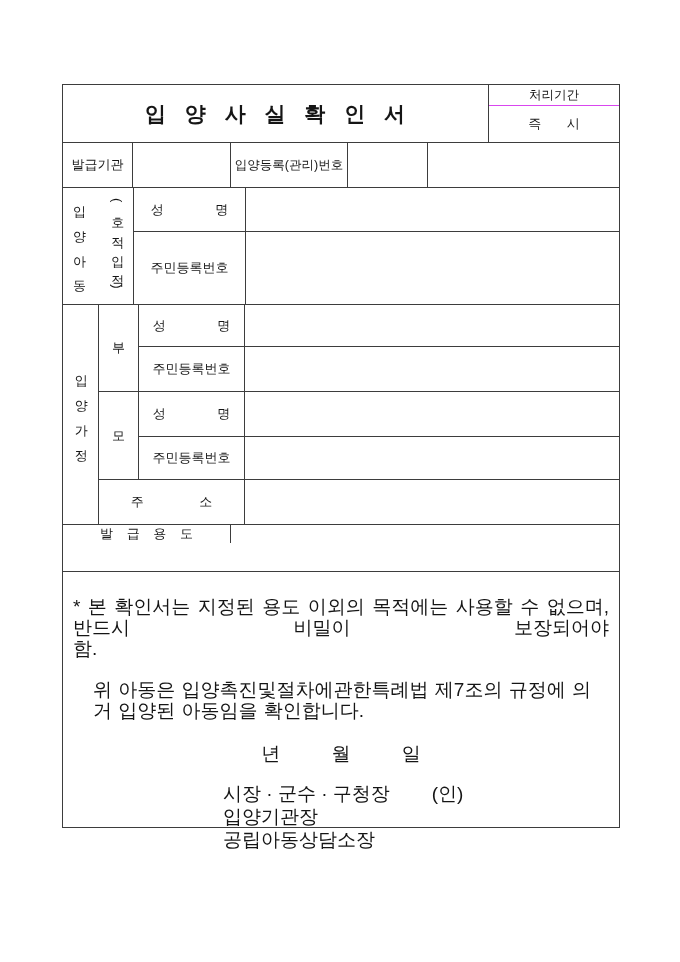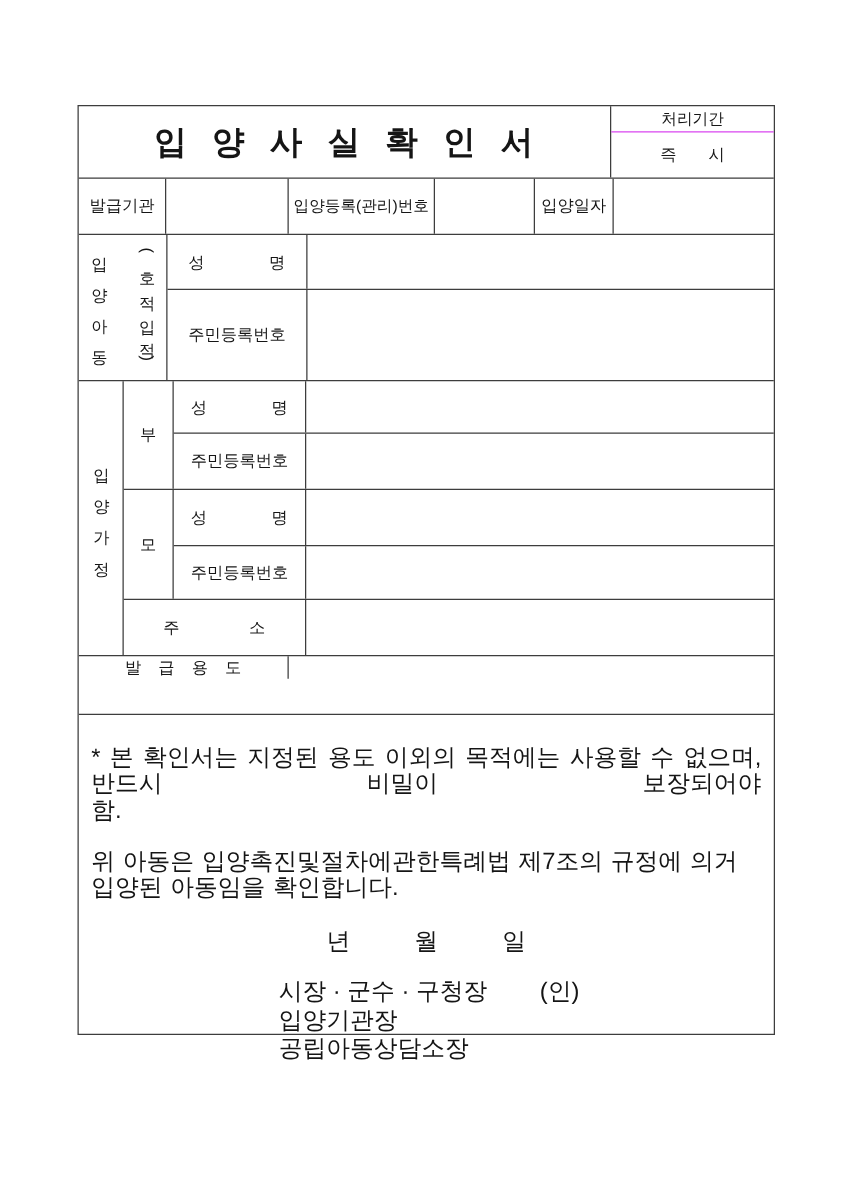--- a/index.html
+++ b/index.html
@@ -21,21 +21,21 @@
   }
   .row { display:flex; flex-shrink:0; border-bottom:1px solid #3d3d3d; }
   .row.last { border-bottom:none; flex:1; }
   .col { display:flex; flex-direction:column; flex:1; min-width:0; }
   .cell { display:flex; align-items:center; justify-content:center; min-width:0; white-space:nowrap; }
   .br { border-right:1px solid #3d3d3d; }
   .bb { border-bottom:1px solid #d946ef; }
   .grow { flex:1; }
 
   .title-cell {
-    font-size:26px; font-weight:bold;
+    font-size:21px; font-weight:bold;
     word-spacing:11px; letter-spacing:1px;
   }
   .lab { font-size:13px; }
   .lab-sm { font-size:12.5px; }
   .ws-name { word-spacing:48px; }
   .ws-addr { word-spacing:52px; }
   .ws-purpose { word-spacing:10px; }
   .ws-imm { word-spacing:22px; }
 
   .vwrap { display:flex; flex-direction:row; justify-content:center; align-items:center; gap:24px; }
@@ -46,21 +46,21 @@
   .vtext.sub { letter-spacing:6px; }
 
   .notebox {
     display:block;
     padding:24px 10px 0 10px;
     font-size:19px;
     line-height:21px;
     white-space:normal;
   }
   .note-l1 { text-align:justify; text-align-last:justify; }
-  .statement { margin-top:20px; word-spacing:1px; }
+  .statement { margin-top:20px; word-spacing:1px;margin-left:20px; }
   .dateline { margin-top:22px; text-align:center; word-spacing:46px; }
   .signblock { margin-top:18px; margin-left:150px; line-height:23px; }
   .seal { display:inline-block; margin-left:42px; }
 </style>
 </head>
 <body>
 
 <div class="formbox">
 
   <div class="row" style="height:58px;">
@@ -69,21 +69,20 @@
       <div class="cell bb lab-sm" style="height:21px;">처리기간</div>
       <div class="cell grow lab ws-imm">즉 시</div>
     </div>
   </div>
 
   <div class="row" style="height:45px;justify-content:center;">
     <div class="cell br lab" style="width:70px;">발급기관</div>
     <div class="cell br" style="width:98px;"></div>
     <div class="cell br lab-sm" style="width:117px;">입양등록(관리)번호</div>
     <div class="cell br" style="width:80px;"></div>
-    <div class="cell br lab" style="width:63px;">입양일자</div>
     <div class="cell grow"></div>
   </div>
 
   <div class="row" style="height:117px;">
     <div class="cell br vwrap" style="width:71px;">
       <div class="vtext">입양아동</div>
       <div class="vtext sub">(호적입적)</div>
     </div>
     <div class="col">
       <div class="row" style="height:44px;">

